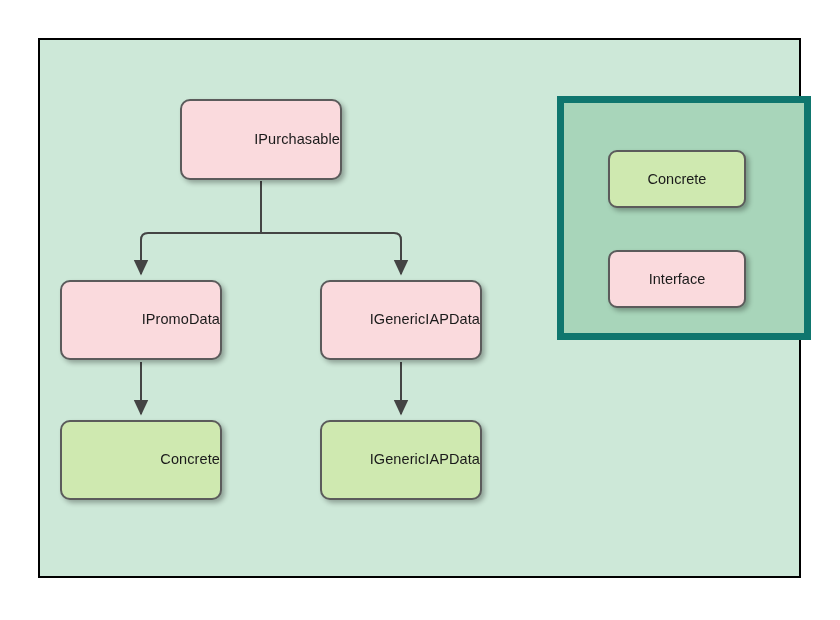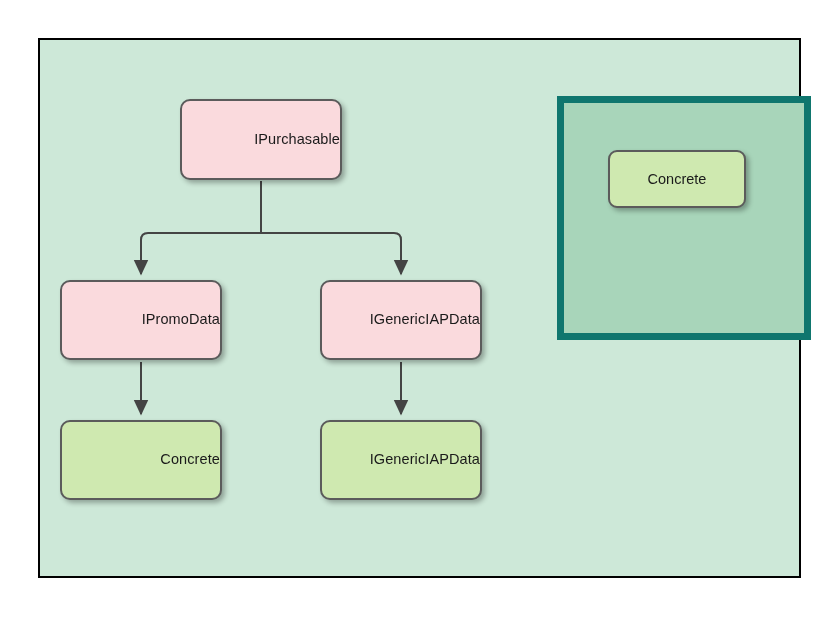--- a/index.html
+++ b/index.html
@@ -134,15 +134,18 @@
   </div>
 
   <div class="node concrete" style="left:320px; top:420px; width:162px; height:80px;">
     <span>IGenericIAPData</span>
   </div>
 
   <div id="legend-box">
     <div class="legend-swatch concrete" style="left:44px; top:47px; width:138px; height:58px;">
       <span>Concrete</span>
     </div>
+    <div class="legend-swatch interface" style="left:44px; top:147px; width:138px; height:58px;">
+      <span>Interface</span>
+    </div>
   </div>
 
 </div>
 
 </body></html>

